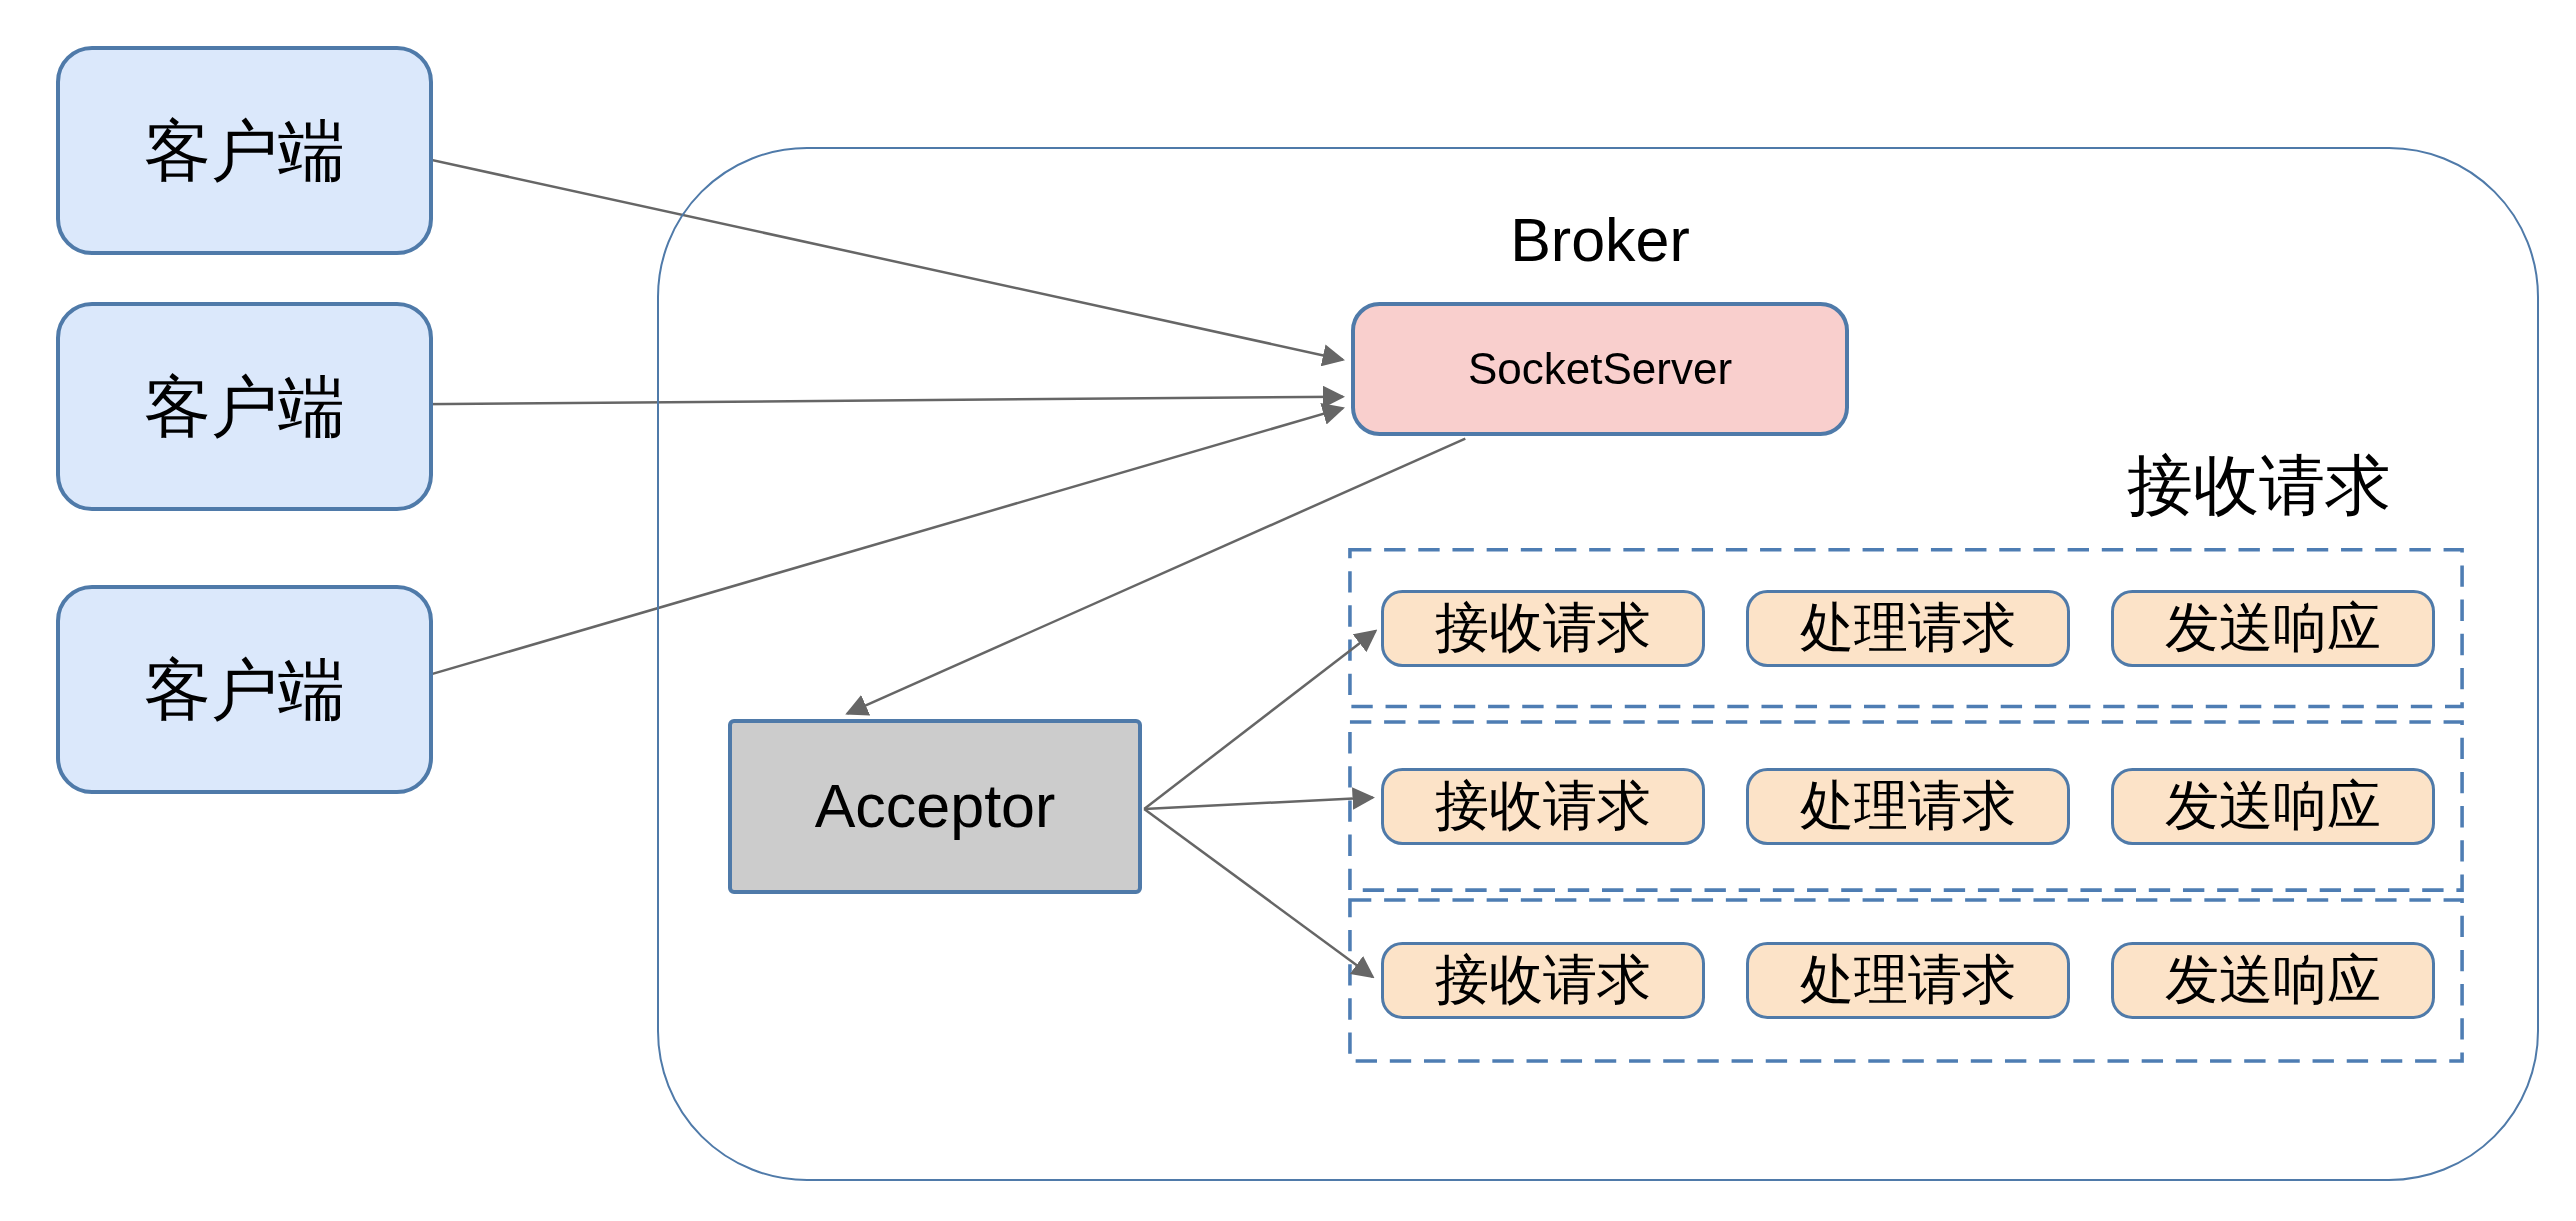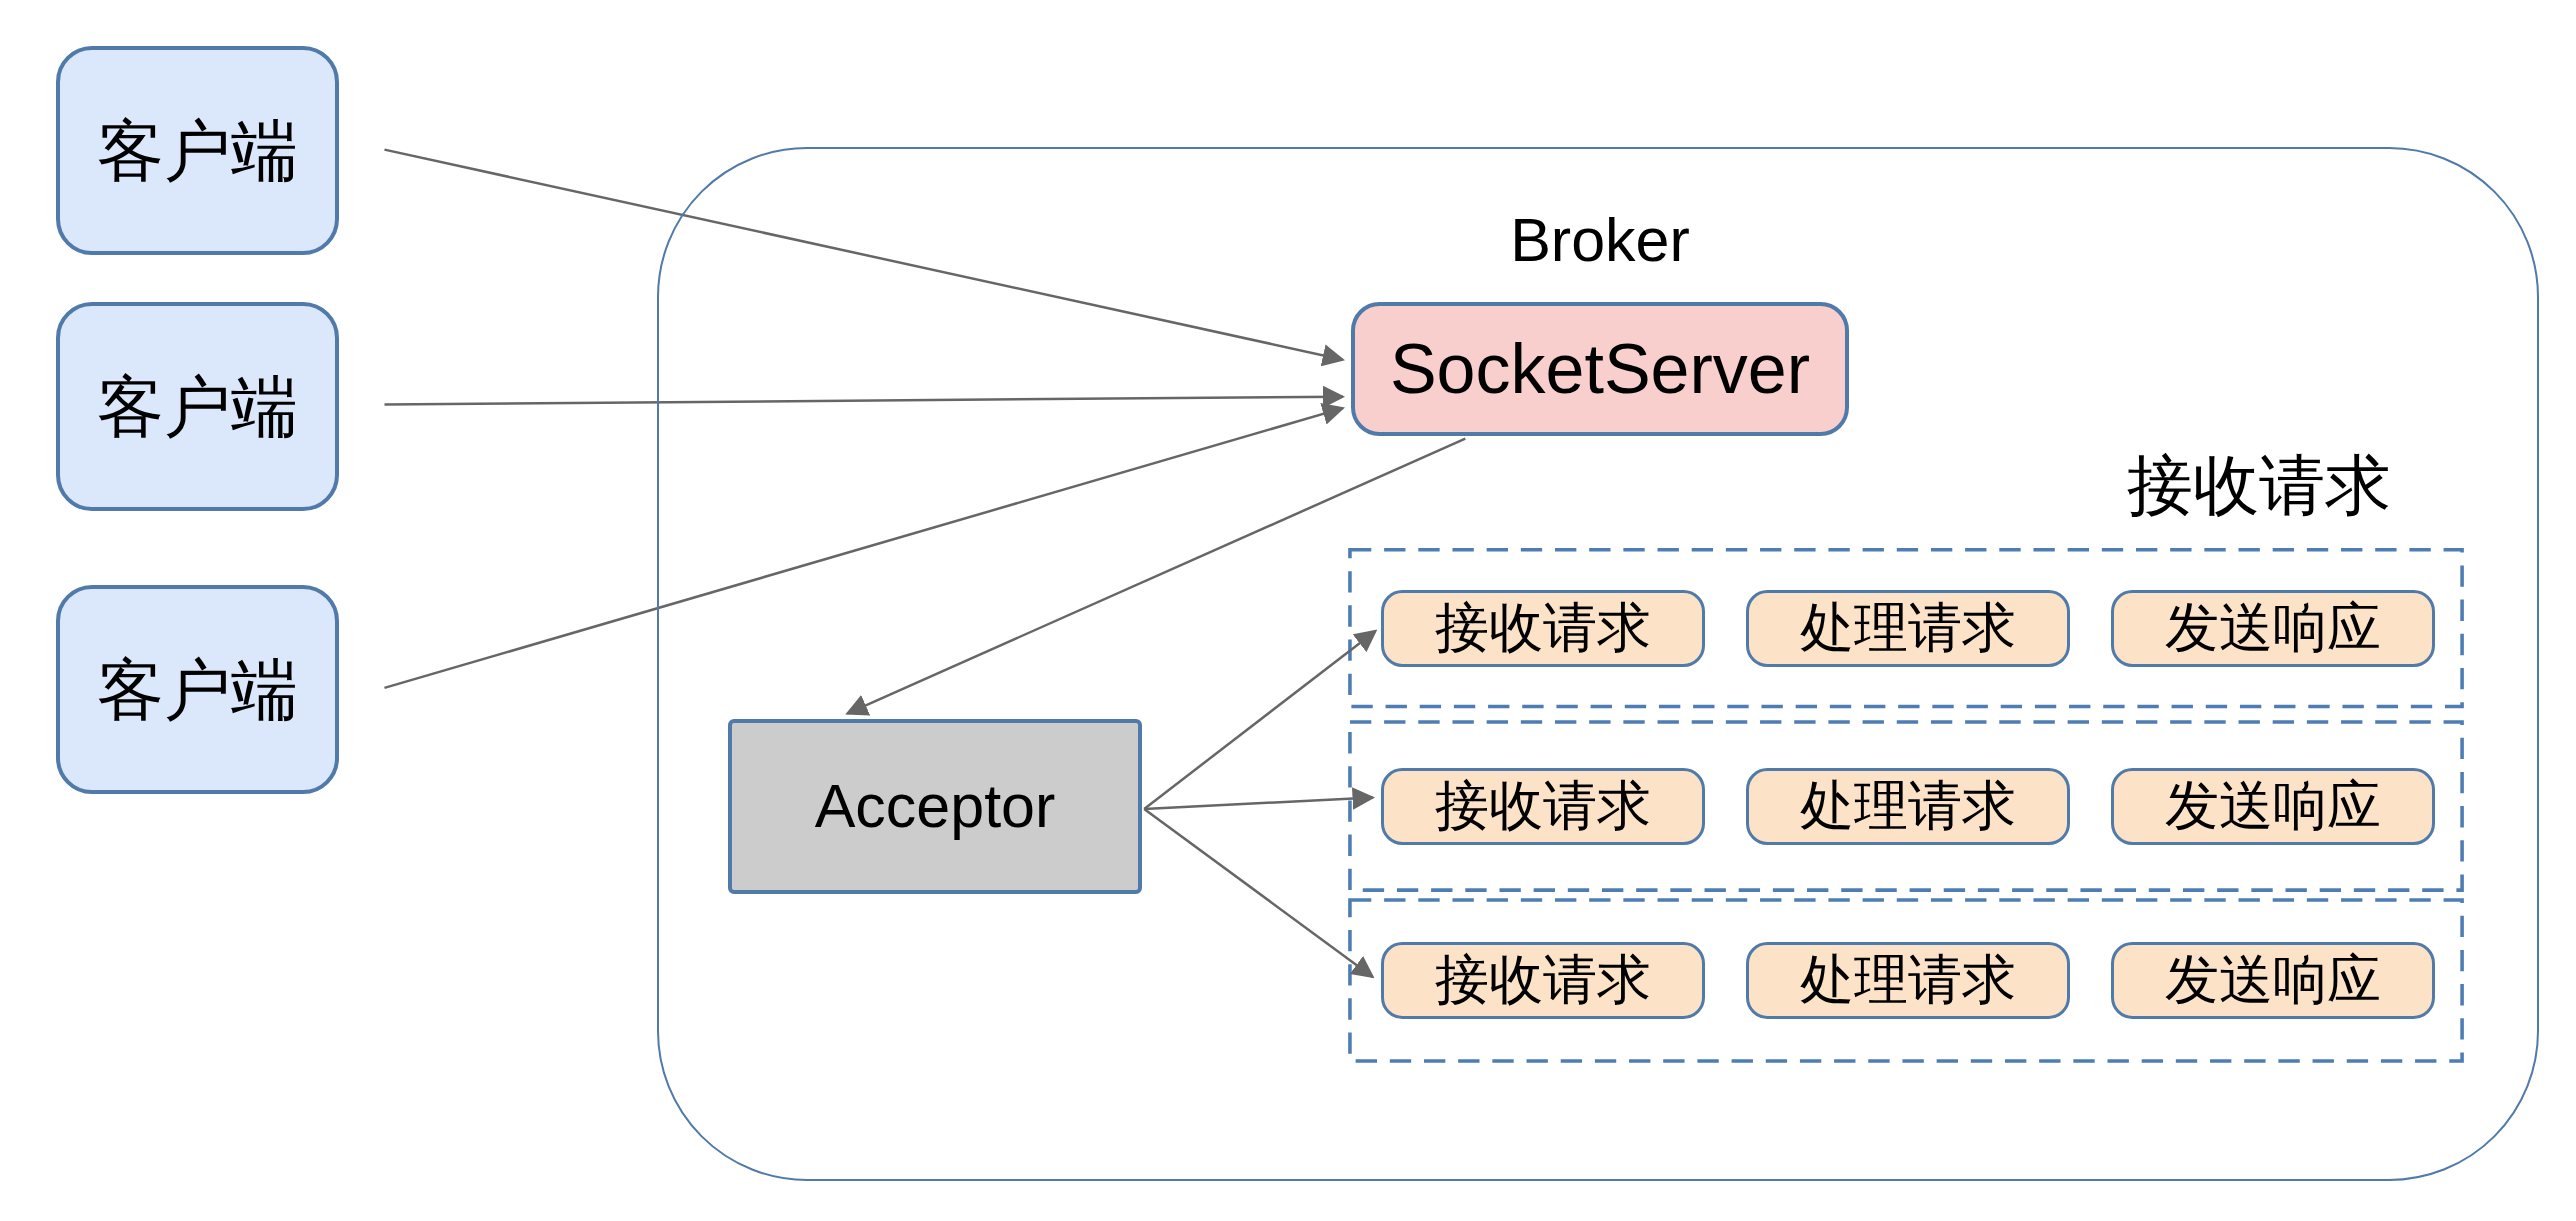--- a/index.html
+++ b/index.html
@@ -34,21 +34,21 @@
     position: absolute;
     display: flex;
     align-items: center;
     justify-content: center;
     box-sizing: border-box;
     text-align: center;
     line-height: 1.1;
   }
   .client-node {
     left: 56px;
-    width: 283px;
+    width: 377px;
     height: 209px;
     background: var(--client-fill, #dbe8fb);
     border: 4.3px solid var(--stroke-blue, #4f7aa9);
     border-radius: 36px;
     font-size: 67px;
   }
   .broker-container {
     position: absolute;
     left: 657px;
     top: 147px;
@@ -71,21 +71,21 @@
     justify-content: center;
   }
   .socketserver-node {
     left: 1351px;
     top: 302px;
     width: 498px;
     height: 134px;
     background: var(--socket-server-fill, #f9cfcd);
     border: 4.3px solid var(--stroke-blue, #4f7aa9);
     border-radius: 28.5px;
-    font-size: 70px;
+    font-size: 44px;
   }
   .acceptor-node {
     left: 728px;
     top: 719px;
     width: 414px;
     height: 175px;
     background: var(--acceptor-fill, #cccccc);
     border: 4.3px solid var(--stroke-blue, #4f7aa9);
     border-radius: 6px;
     font-size: 61px;

